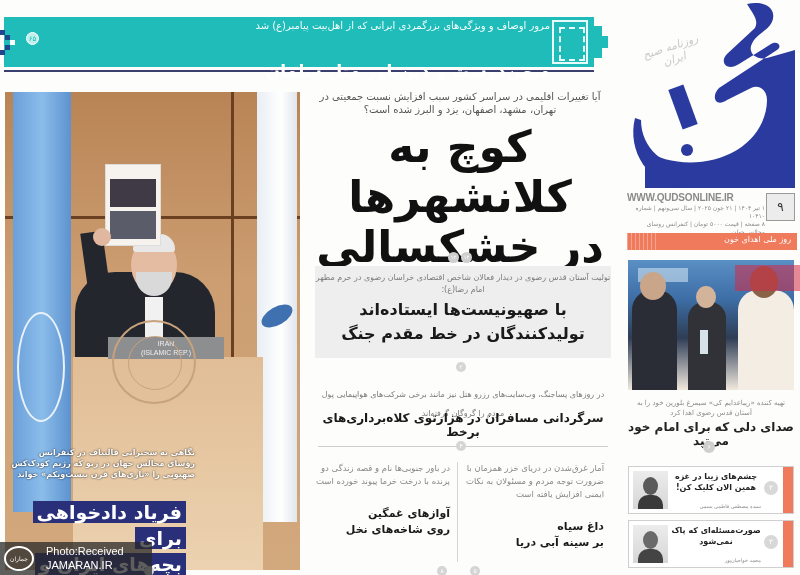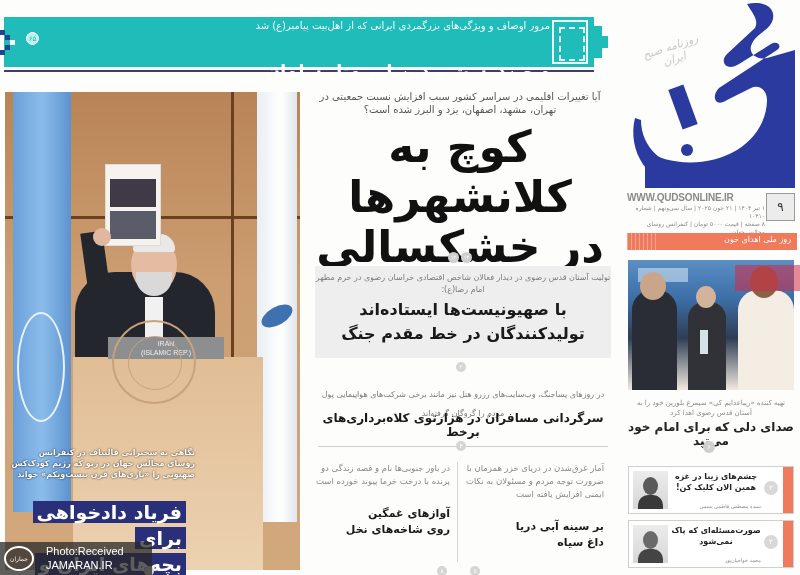--- a/index.html
+++ b/index.html
@@ -198,22 +198,22 @@
 <div class="sep-circle" style="left:456px;top:362px;">۲</div>
 
 <div class="story3-kicker rtl">در روزهای پساجنگ، وب‌سایت‌های رزرو هتل نیز مانند برخی شرکت‌های هواپیمایی پول مردم را گروگان گرفته‌اند</div>
 <div class="story3-title rtl">سرگردانی مسافران در هزارتوی کلاه‌برداری‌های برخط</div>
 <div class="hr-line"></div>
 <div class="sep-circle" style="left:456px;top:441px;">۴</div>
 
 <div class="sub-story rtl" style="left:464px;top:462px;">
   <div class="sub-kicker">آمار غرق‌شدن در دریای خزر همزمان با ضرورت توجه مردم و مسئولان به نکات ایمنی افزایش یافته است</div>
   <div class="sub-title">
+    <div>داغ سیاه</div>
     <div>بر سینه آبی دریا</div>
-    <div>داغ سیاه</div>
   </div>
 </div>
 <div class="vr-line"></div>
 <div class="sub-story rtl" style="left:310px;top:462px;">
   <div class="sub-kicker">در باور جنوبی‌ها نام و قصه زندگی دو پرنده با درخت خرما پیوند خورده است</div>
   <div class="sub-title">
     <div>آوازهای غمگین</div>
     <div>روی شاخه‌های نخل</div>
   </div>
 </div>

